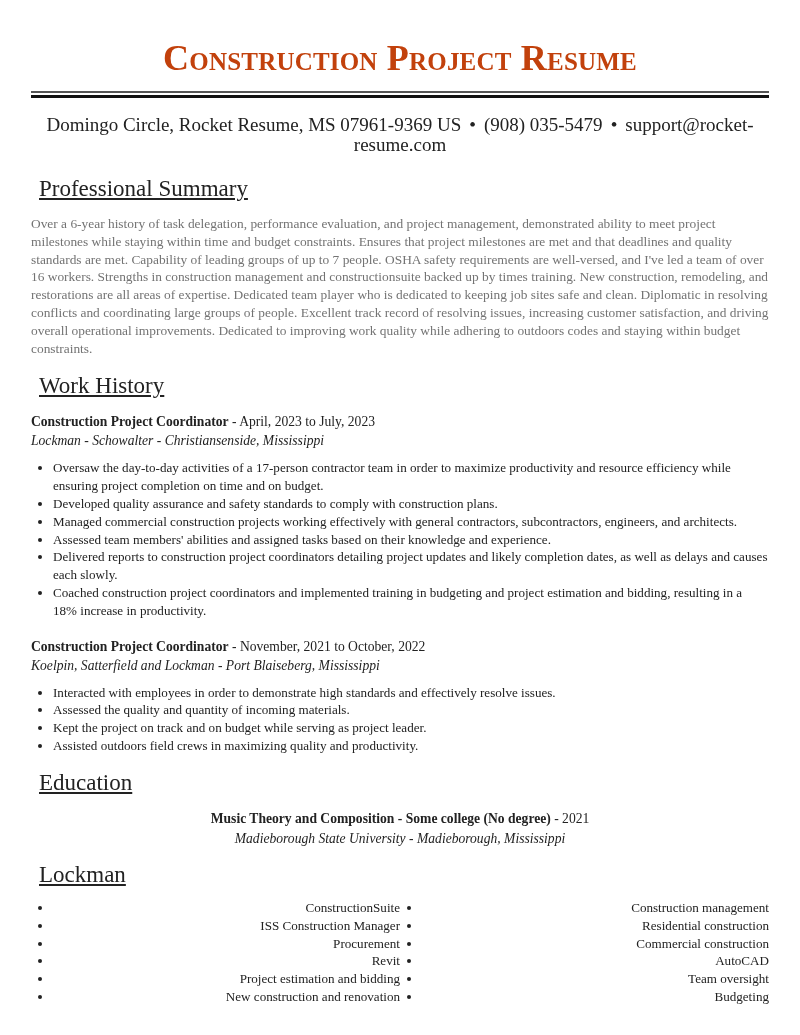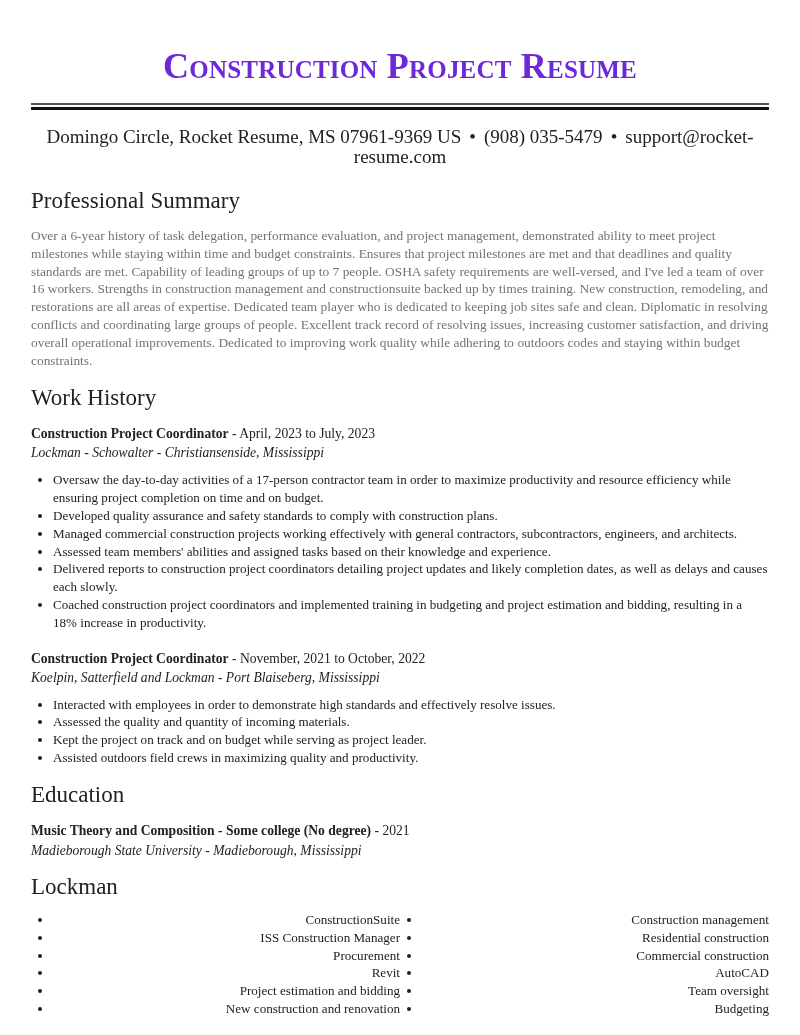--- a/index.html
+++ b/index.html
@@ -11,42 +11,43 @@
       color: #222222;
     }
     .page { padding: 0 31px; position: relative; }
     .title {
       text-align: center;
       font-size: 36px;
       font-weight: bold;
       font-variant: small-caps;
       letter-spacing: 0.2px;
       padding-top: 29px;
-      margin: 16px;
+      margin: 8px;
       line-height: 42px;
-      color: #6d28d9;
+      color: #c2410c;
     }
     .rule-wrap { margin-top: 12px; }
     .rule-top { height: 2px; background: #555; }
     .rule-gap { height: 2px; background: #fff; }
     .rule-bottom { height: 3px; background: #111; }
     .contact {
       text-align: center;
       font-size: 19px;
       margin-top: 17px;
       line-height: 20px;
       color: #222;
     }
     .contact .sep { padding: 0 8px; }
     h2 {
       font-weight: normal;
       font-size: 23px;
-      margin: 0;
+      margin: 8px;
       line-height: 28px;
       color: #222;
+      text-decoration: underline;
     }
     .sec-summary { margin-top: 20px; }
     .summary-text {
       font-size: 13.4px;
       line-height: 17.8px;
       margin-top: 12px;
       color: #737373;
     }
     .sec-work { margin-top: 15px; }
     .job { margin-top: 12px; }
@@ -59,21 +60,21 @@
     .job-sub { font-style: italic; }
     .job-sub b { font-weight: normal; }
     ul.bullets {
       margin: 9px 0 0 0;
       padding-left: 22px;
       font-size: 13.1px;
       line-height: 17.8px;
     }
     ul.bullets li { padding-left: 0; }
     .sec-edu { margin-top: 14px; }
-    .edu { margin-top: 12px; }
+    .edu { margin-top: 12px; text-align: center; }
     .edu + .edu { margin-top: 14px; }
     .edu-line { font-size: 13.6px; line-height: 20px; }
     .sec-skills { margin-top: 12px; }
     .skills-grid {
       display: grid;
       grid-template-columns: 1fr 1fr;
       margin-top: 10px;
     }
     .skills-grid ul {
       margin: 0;

